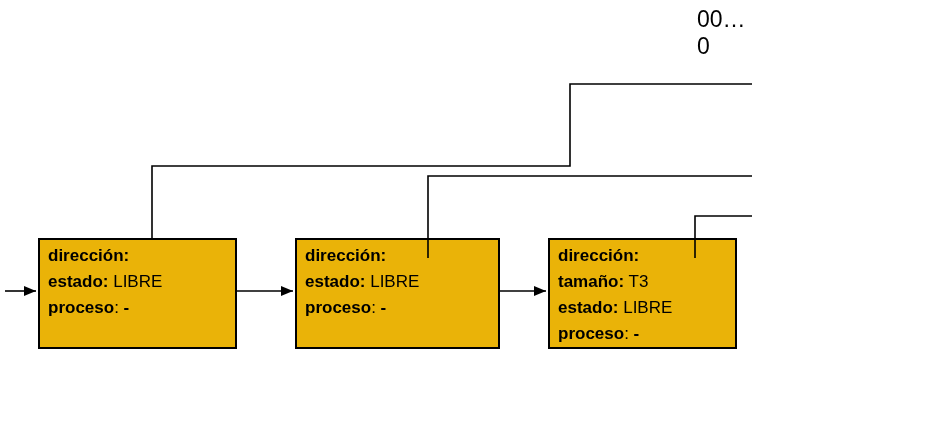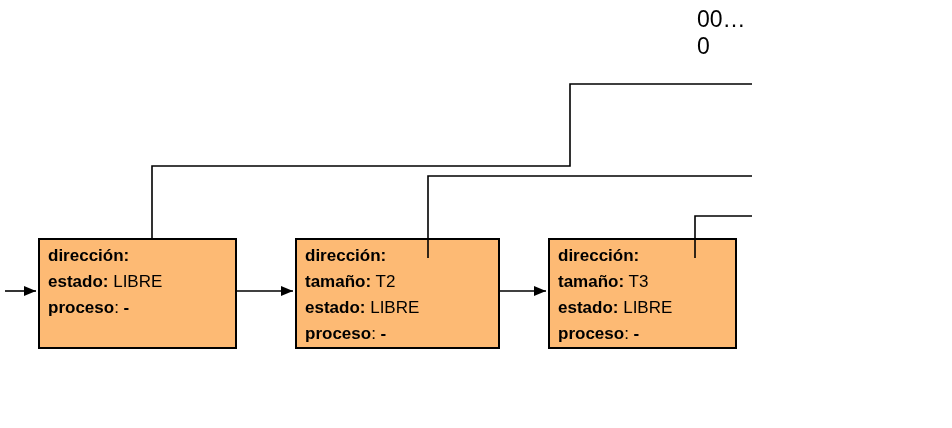--- a/index.html
+++ b/index.html
@@ -3,21 +3,21 @@
 <meta charset="utf-8">
 <style>
   html,body { margin:0; padding:0; background:#ffffff; }
   .canvas {
     position:relative; width:752px; height:428px; background:#ffffff;
     font-family:"Liberation Sans", sans-serif; overflow:hidden; color:#000;
   }
   
   .node {
     position:absolute; top:238px; height:111px;
-    background:#fdba74; border:2px solid #000; box-sizing:border-box;
+    background:#eab308; border:2px solid #000; box-sizing:border-box;
     padding:3px 8px;
   }
   .node-1 { left:38px;  width:199px; }
   .node-2 { left:295px; width:205px; }
   .node-3 { left:548px; width:189px; }
   .field { font-size:17px; line-height:26px; }
   .field span { white-space:pre-wrap; }
   .bold { font-weight:bold; }
   
   .memmap { position:absolute; left:788px; top:13px; width:142px; height:401px; }
@@ -69,23 +69,20 @@
     <div class="field">
       <span class="bold">proceso</span><span>: </span><span class="bold">-</span>
     </div>
   </div>
 
   <div class="node node-2">
     <div class="field">
       <span class="bold">dirección:</span><span></span>
     </div>
     <div class="field">
-      <span class="bold">tamaño:</span><span> T2</span>
-    </div>
-    <div class="field">
       <span class="bold">estado:</span><span> LIBRE</span>
     </div>
     <div class="field">
       <span class="bold">proceso</span><span>: </span><span class="bold">-</span>
     </div>
   </div>
 
   <div class="node node-3">
     <div class="field">
       <span class="bold">dirección:</span><span></span>

